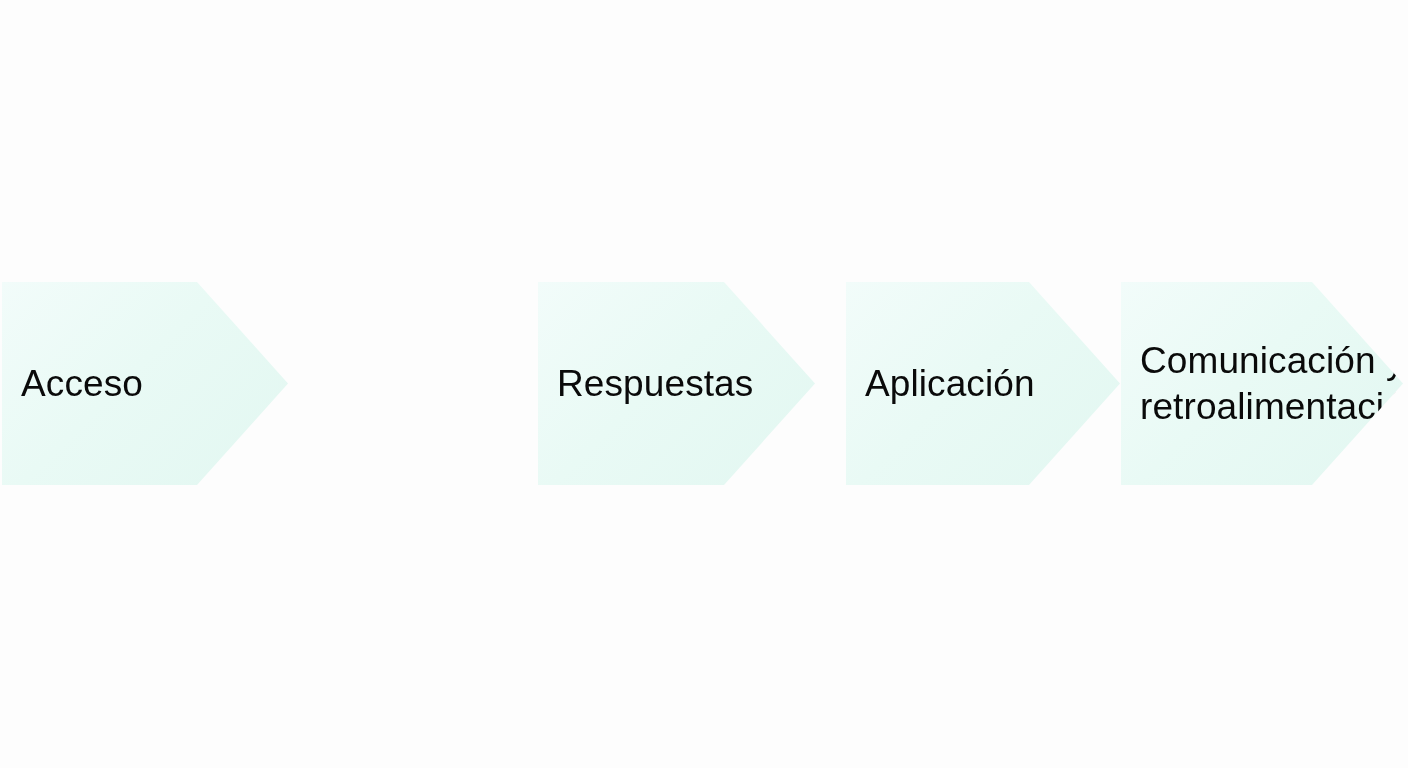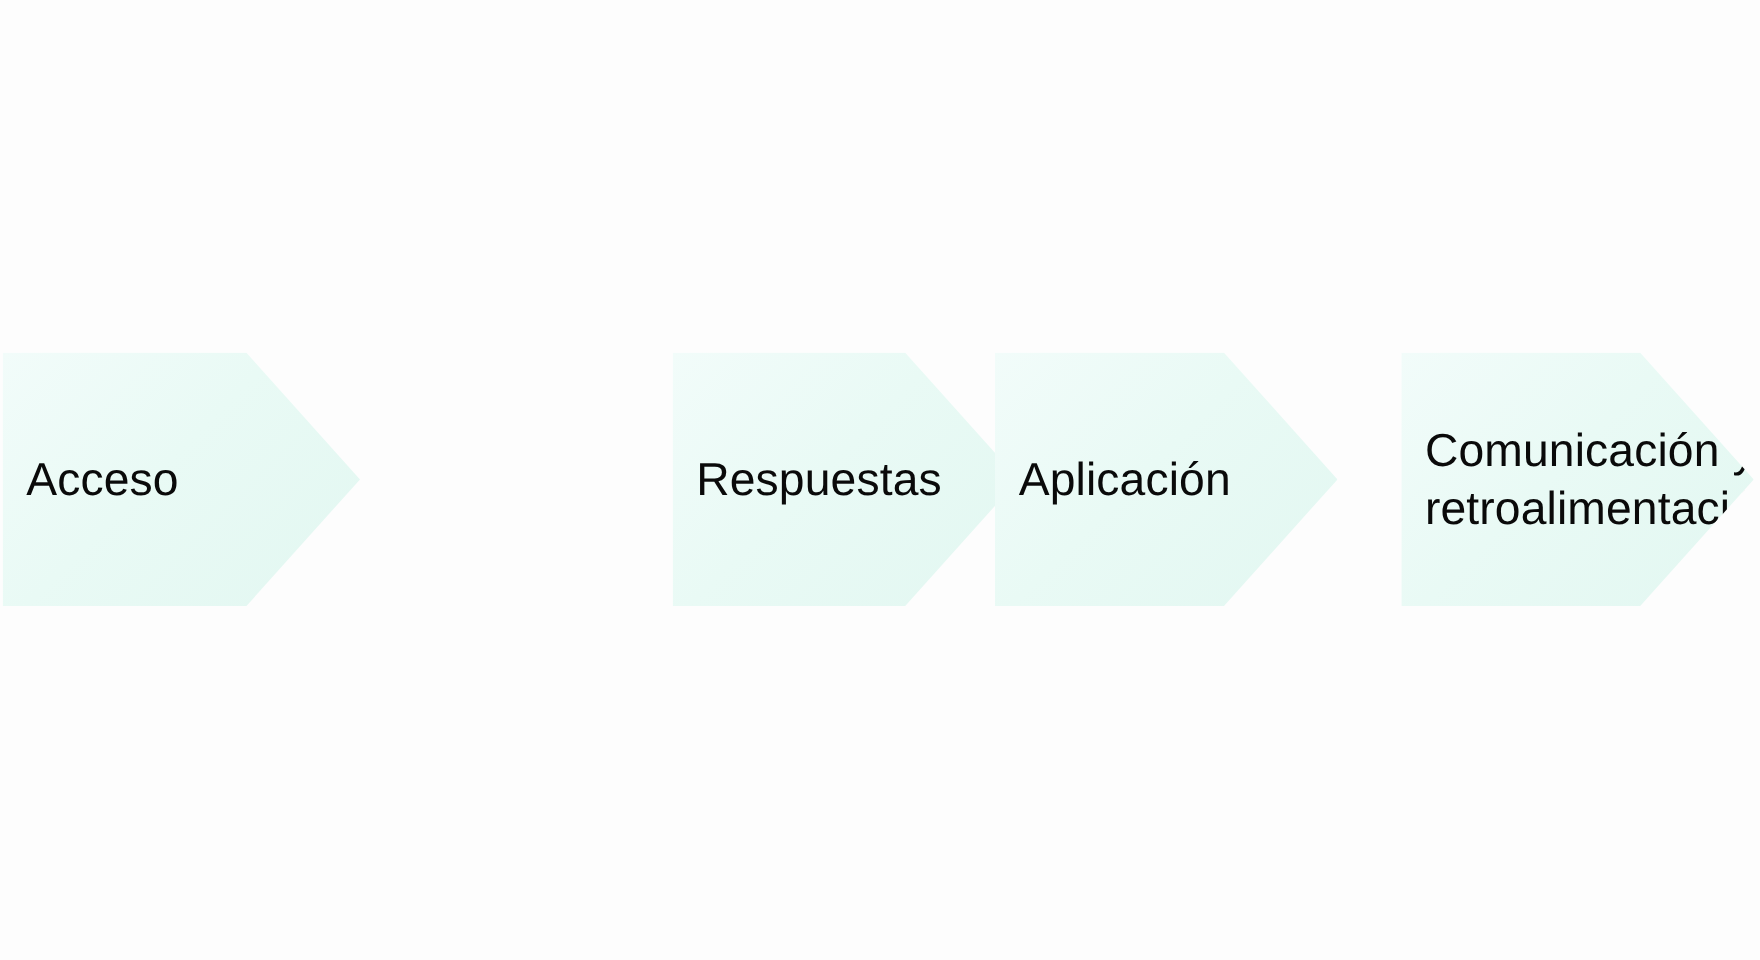--- a/index.html
+++ b/index.html
@@ -51,21 +51,21 @@
     color: #0a0a0a;
     letter-spacing: 0.1px;
     white-space: pre-line;
     font-weight: 400;
   }
 
   
   .step-0 { left: 2px;    width: 286px; }
   .step-1 { left: 289px;  width: 277px; }
   .step-2 { left: 538px;  width: 277px; }
-  .step-3 { left: 796px;  width: 274px; }
+  .step-3 { left: 846px;  width: 274px; }
   .step-4 { left: 1121px; width: 282px; }
 </style>
 </head>
 <body>
 
 <div id="process-flow">
   <div class="flow-row">
 
     <div class="chevron-step step-0">
       <span class="step-label">Acceso</span>

